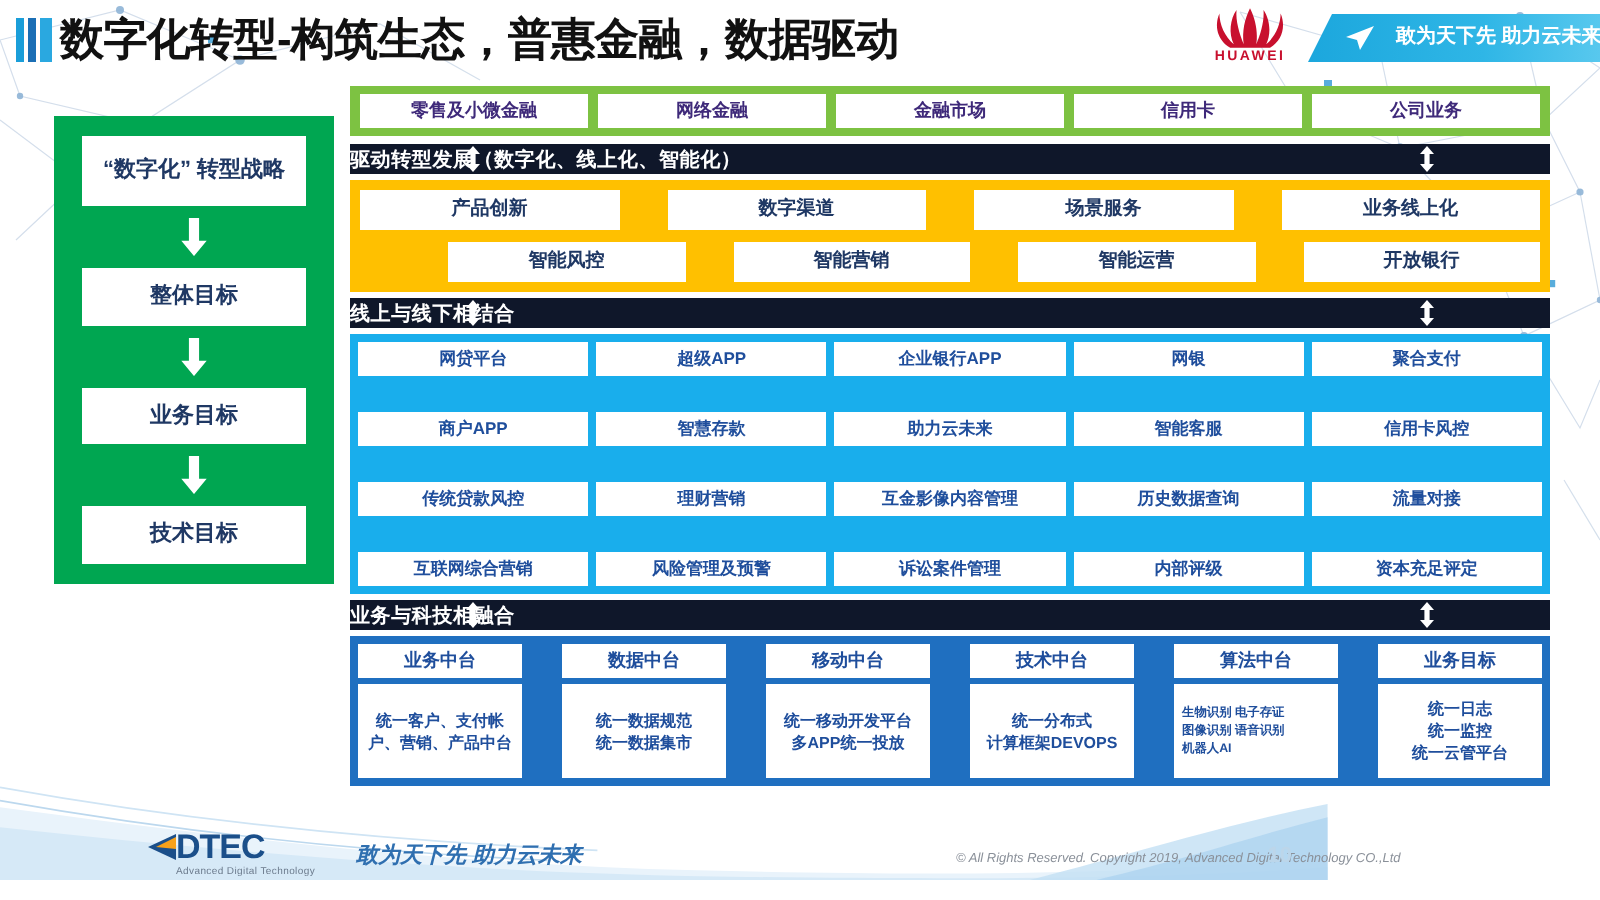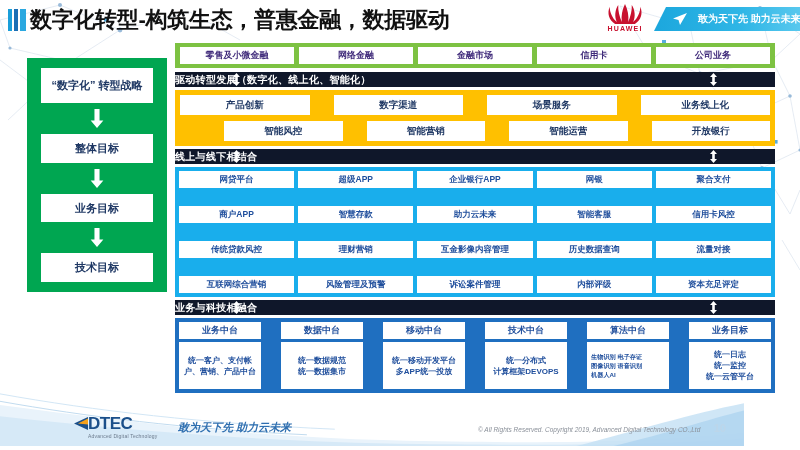--- a/index.html
+++ b/index.html
@@ -114,21 +114,21 @@
   .band-dblue .body {
     background:#ffffff; height:47px; text-align:center;
     font-size:8px; color:#1f4e9c; font-weight:bold; line-height:11px;
     display:flex; align-items:center; justify-content:center; padding:2px 3px;
     white-space:pre-line;
   }
   .band-dblue .body.tiny { font-size:6.2px; line-height:9px; text-align:left;
     justify-content:flex-start; padding-left:4px; }
 
   
-  .footer { position:absolute; left:0; bottom:0; width:744px; height:58px; z-index:3; }
+  .footer { position:absolute; left:0; bottom:0; width:664px; height:58px; z-index:3; }
   .footer-swoosh { position:absolute; inset:0; }
   .dtec-logo { position:absolute; left:88px; top:22px; width:82px; height:26px; }
   .dtec-text { font-size:17px; font-weight:bold; color:#1b4f8a; letter-spacing:-0.5px; }
   .dtec-sub { font-size:5px; color:#6b7a8c; letter-spacing:0.2px; margin-top:-1px; }
   .dtec-tri { position:absolute; left:-14px; top:3px; width:14px; height:13px; }
   .footer-slogan {
     position:absolute; left:178px; top:28px; font-size:11px; color:#2f6fb0;
     font-style:italic; font-weight:bold; white-space:nowrap;
   }
   .copyright {

